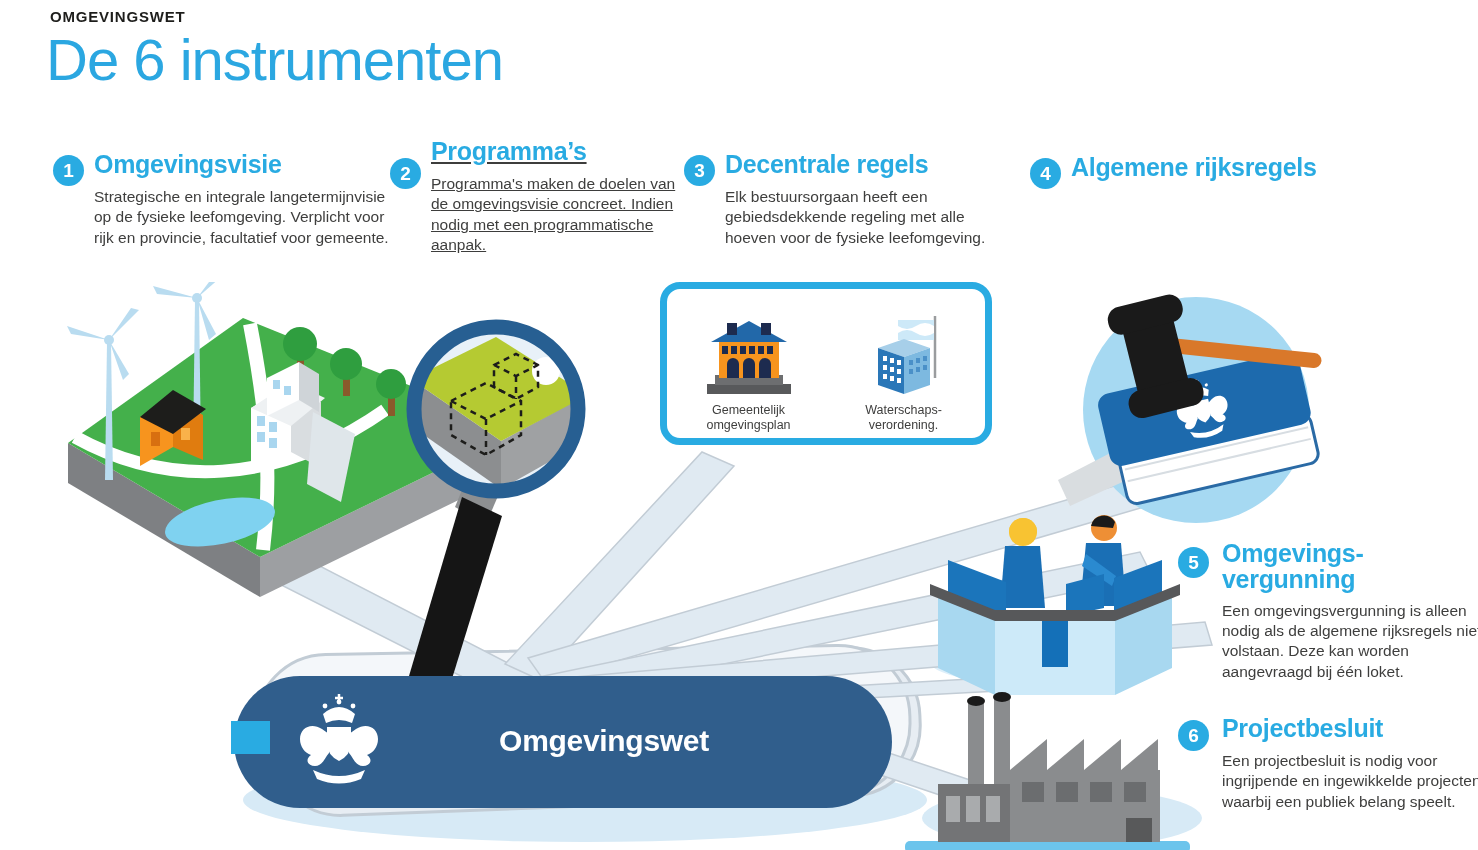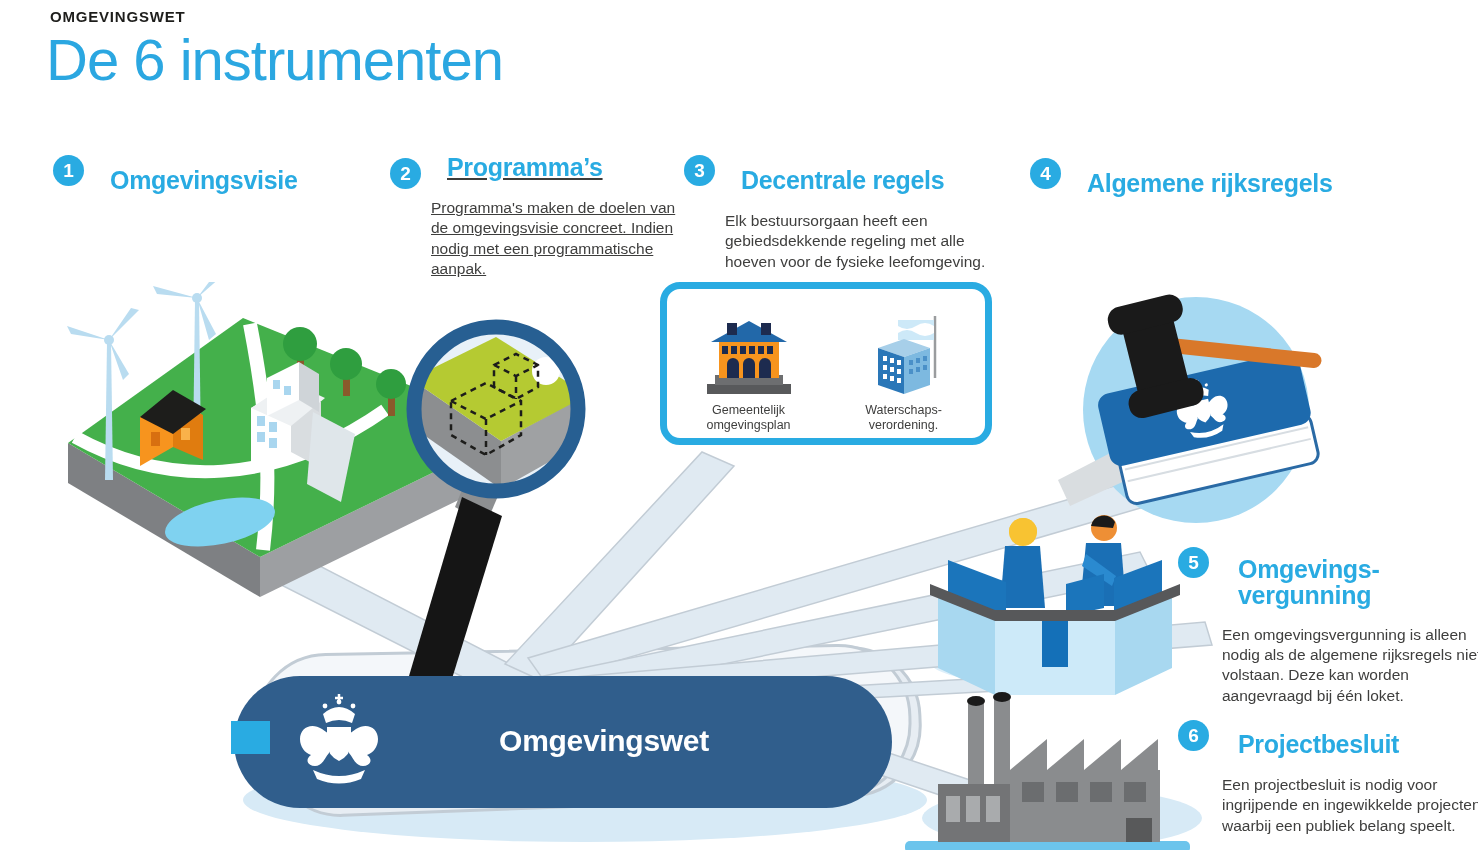--- a/index.html
+++ b/index.html
@@ -10,21 +10,21 @@
   .abs{position:absolute;}
   
   .kicker{left:50px;top:8px;font-size:15px;font-weight:600;letter-spacing:.8px;color:#1d1d1b;}
   .big-title{left:46px;top:26px;font-size:58px;font-weight:400;letter-spacing:-1px;color:#2ba7e1;}
   
   .num-circle{
     width:31px;height:31px;border-radius:50%;background:#29abe2;color:#fff;
     display:flex;align-items:center;justify-content:center;
     font-size:19px;font-weight:700;
   }
-  .inst-title{margin:16px;font-size:25px;font-weight:700;color:#29abe2;letter-spacing:-.3px;}
+  .inst-title{margin:0;font-size:25px;font-weight:700;color:#29abe2;letter-spacing:-.3px;}
   .inst-desc{margin:8px 0 0 0;font-size:15.5px;line-height:1.32;color:#3e3e3d;}
   .wrap-pre{white-space:pre-line;}
   
   .dec-box{
     left:660px;top:282px;width:332px;height:163px;background:#fff;
     border:7px solid #29abe2;border-radius:20px;display:flex;box-sizing:border-box;
     padding:16px 4px 6px 4px;z-index:2;
   }
   .dec-cell{flex:1;display:flex;flex-direction:column;align-items:center;justify-content:flex-end;}
   .dec-icon{flex:1;display:flex;align-items:flex-end;justify-content:center;}
@@ -86,20 +86,21 @@
   </svg>
 
   <div class="abs kicker">OMGEVINGSWET</div>
   <div class="abs big-title">De 6 instrumenten</div>
 
   <div class="abs z7" style="left:53px;top:155px;">
     <div class="num-circle">1</div>
   </div>
   <div class="abs z7" style="left:94px;top:150px;width:305px;">
     <h2 class="inst-title">Omgevingsvisie</h2>
+    <p class="inst-desc">Strategische en integrale langetermijnvisie op de fysieke leefomgeving. Verplicht voor rijk en provincie, facultatief voor gemeente.</p>
   </div>
 
   <div class="abs z7" style="left:390px;top:158px;">
     <div class="num-circle">2</div>
   </div>
   <div class="abs z7" style="left:431px;top:137px;width:245px;text-decoration:underline;">
     <h2 class="inst-title">Programma’s</h2>
     <p class="inst-desc">Programma's maken de doelen van de omgevingsvisie concreet. Indien nodig met een programmatische aanpak.</p>
   </div>
 

